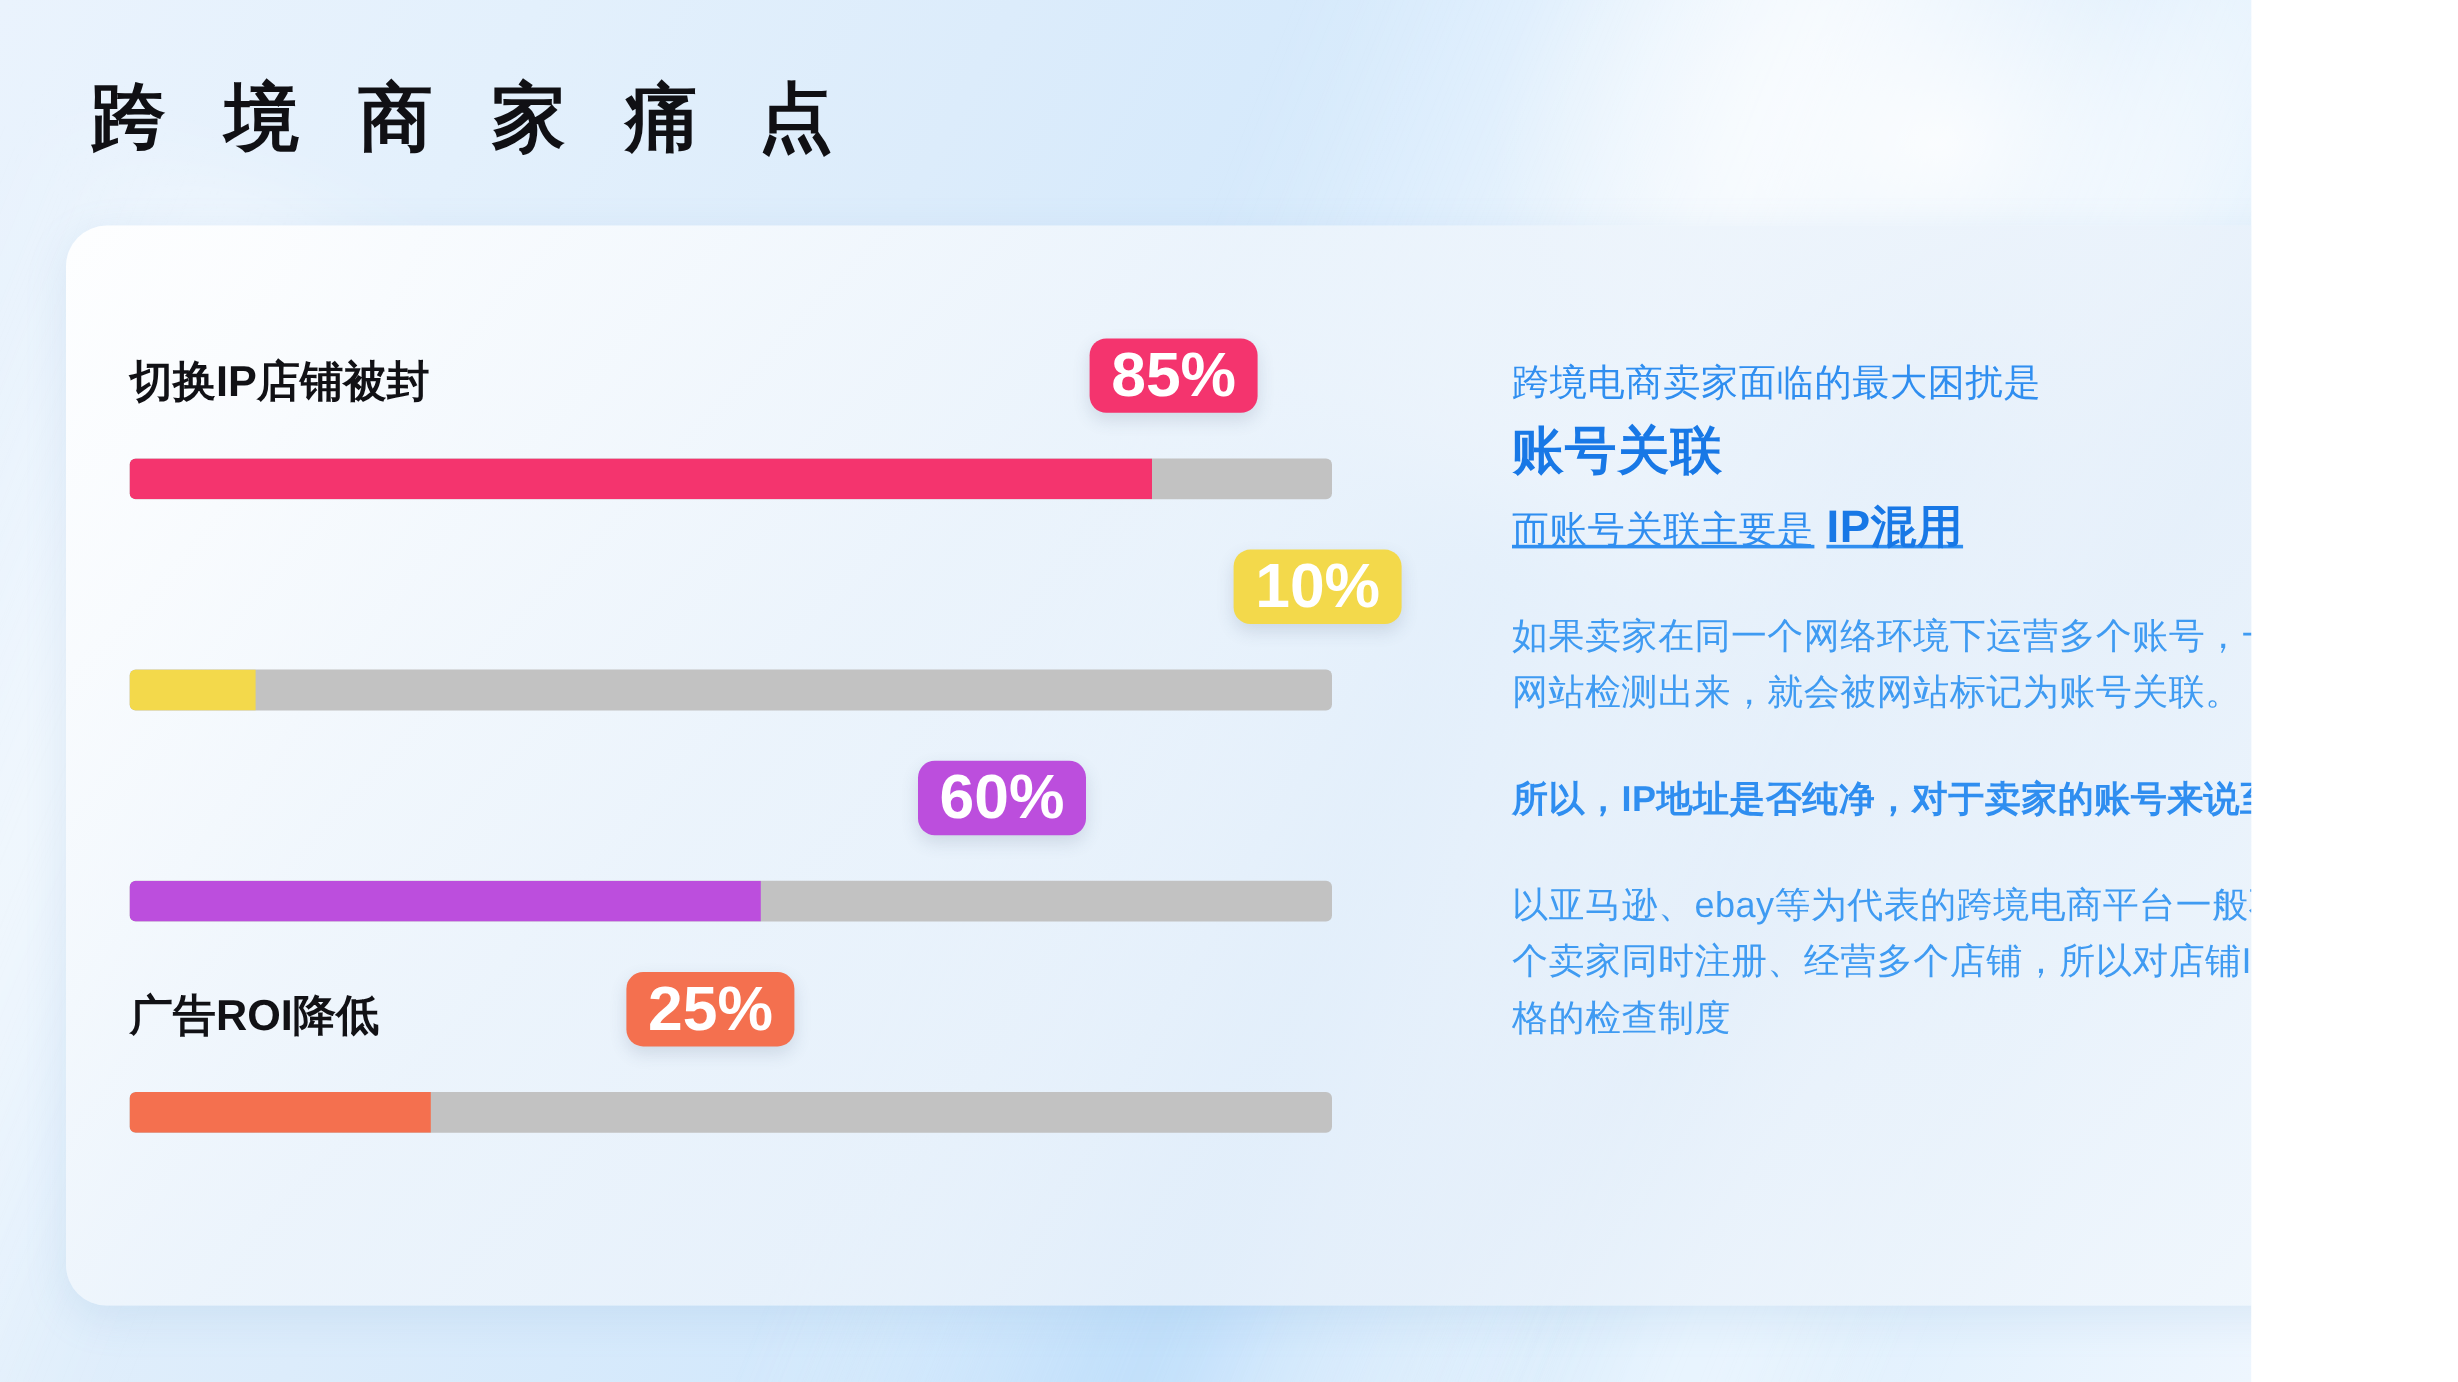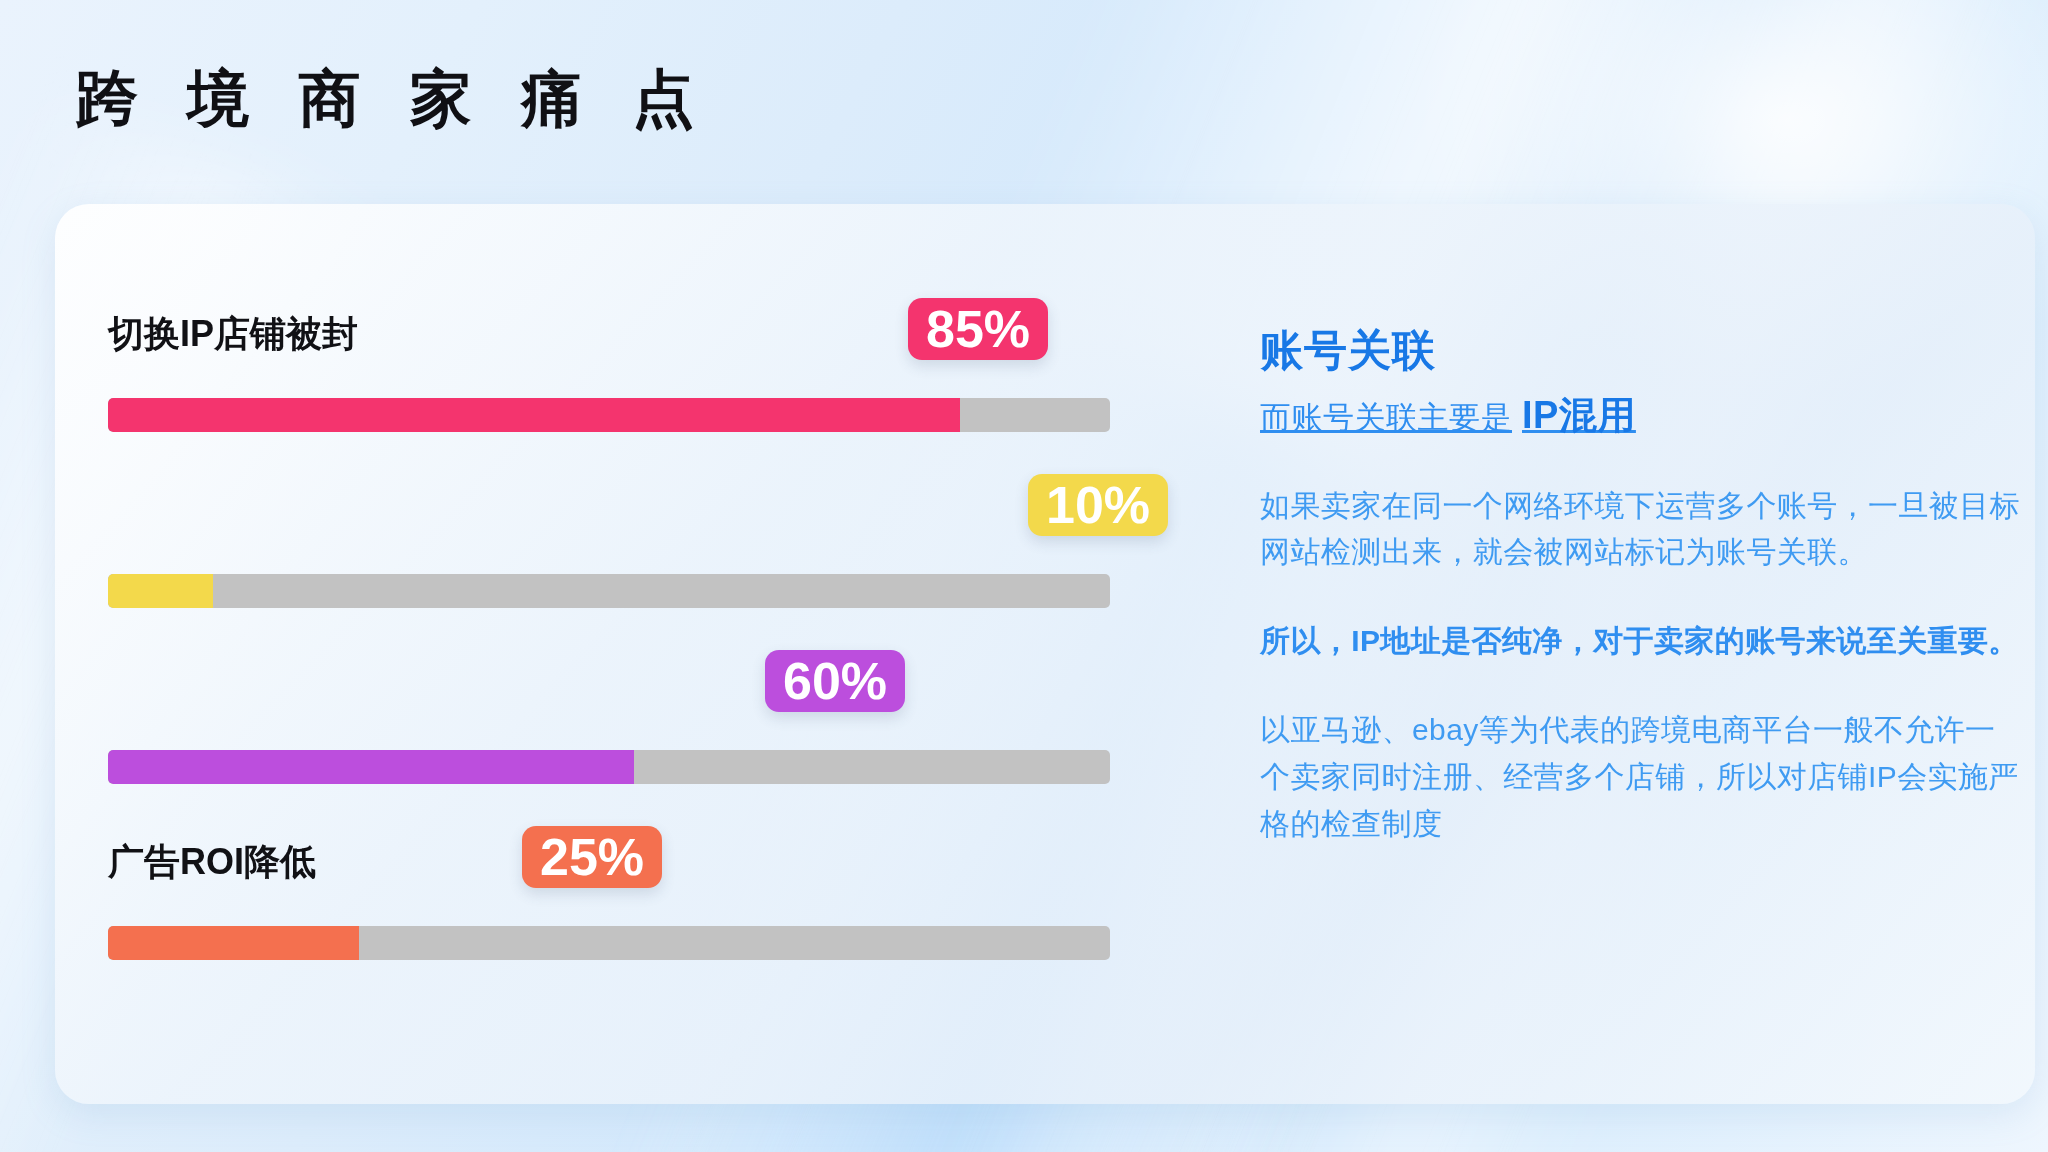--- a/index.html
+++ b/index.html
@@ -6,21 +6,21 @@
     margin: 0;
     padding: 0;
     background: #ffffff;
   }
   body {
     font-family: "Liberation Sans", "DejaVu Sans", sans-serif;
   }
 
   .slide {
     position: relative;
-    width: 2048px;
+    width: 1876px;
     height: 1152px;
     overflow: hidden;
     background: linear-gradient(118deg, #eaf3fd 0%, #e3f0fc 18%, #dcecfb 34%, #d2e8fc 52%, #cfe6fb 66%, #dceefd 80%, #eef6fe 100%);
   }
 
   
   .streak {
     position: absolute;
     pointer-events: none;
   }
@@ -70,21 +70,21 @@
     color: #101014;
     letter-spacing: 16px;
     line-height: 1;
     white-space: nowrap;
   }
 
   
   .card {
     position: absolute;
     left: 55px;
-    top: 204px;
+    top: 188px;
     width: 1940px;
     height: 900px;
     border-radius: 34px;
     background: linear-gradient(135deg, rgba(255,255,255,0.92) 0%, rgba(238,245,252,0.86) 35%, rgba(231,240,250,0.82) 70%, rgba(242,248,253,0.88) 100%);
     box-shadow: 0 10px 34px rgba(130,170,210,0.18);
     overflow: hidden;
     padding-left: 40px;
   }
 
   
@@ -231,20 +231,21 @@
         <div class="bar-label">广告ROI降低</div>
         <div class="badge" style="left:390px;background:#F4704F;margin-left:24px;">25%</div>
         <div class="track">
           <div class="fill" style="width:25%;background:#F4704F;"></div>
         </div>
       </div>
 
     </div>
 
     <div class="copy">
+      <div class="copy-lead">跨境电商卖家面临的最大困扰是</div>
       <div class="copy-hero">账号关联</div>
       <div class="copy-sub">
         <span>而账号关联主要是</span><b>IP混用</b>
       </div>
       <div class="copy-para">如果卖家在同一个网络环境下运营多个账号，一旦被目标网站检测出来，就会被网站标记为账号关联。</div>
       <div class="copy-para strong">所以，IP地址是否纯净，对于卖家的账号来说至关重要。</div>
       <div class="copy-para">以亚马逊、ebay等为代表的跨境电商平台一般不允许一个卖家同时注册、经营多个店铺，所以对店铺IP会实施严格的检查制度</div>
     </div>
 
   </div>

